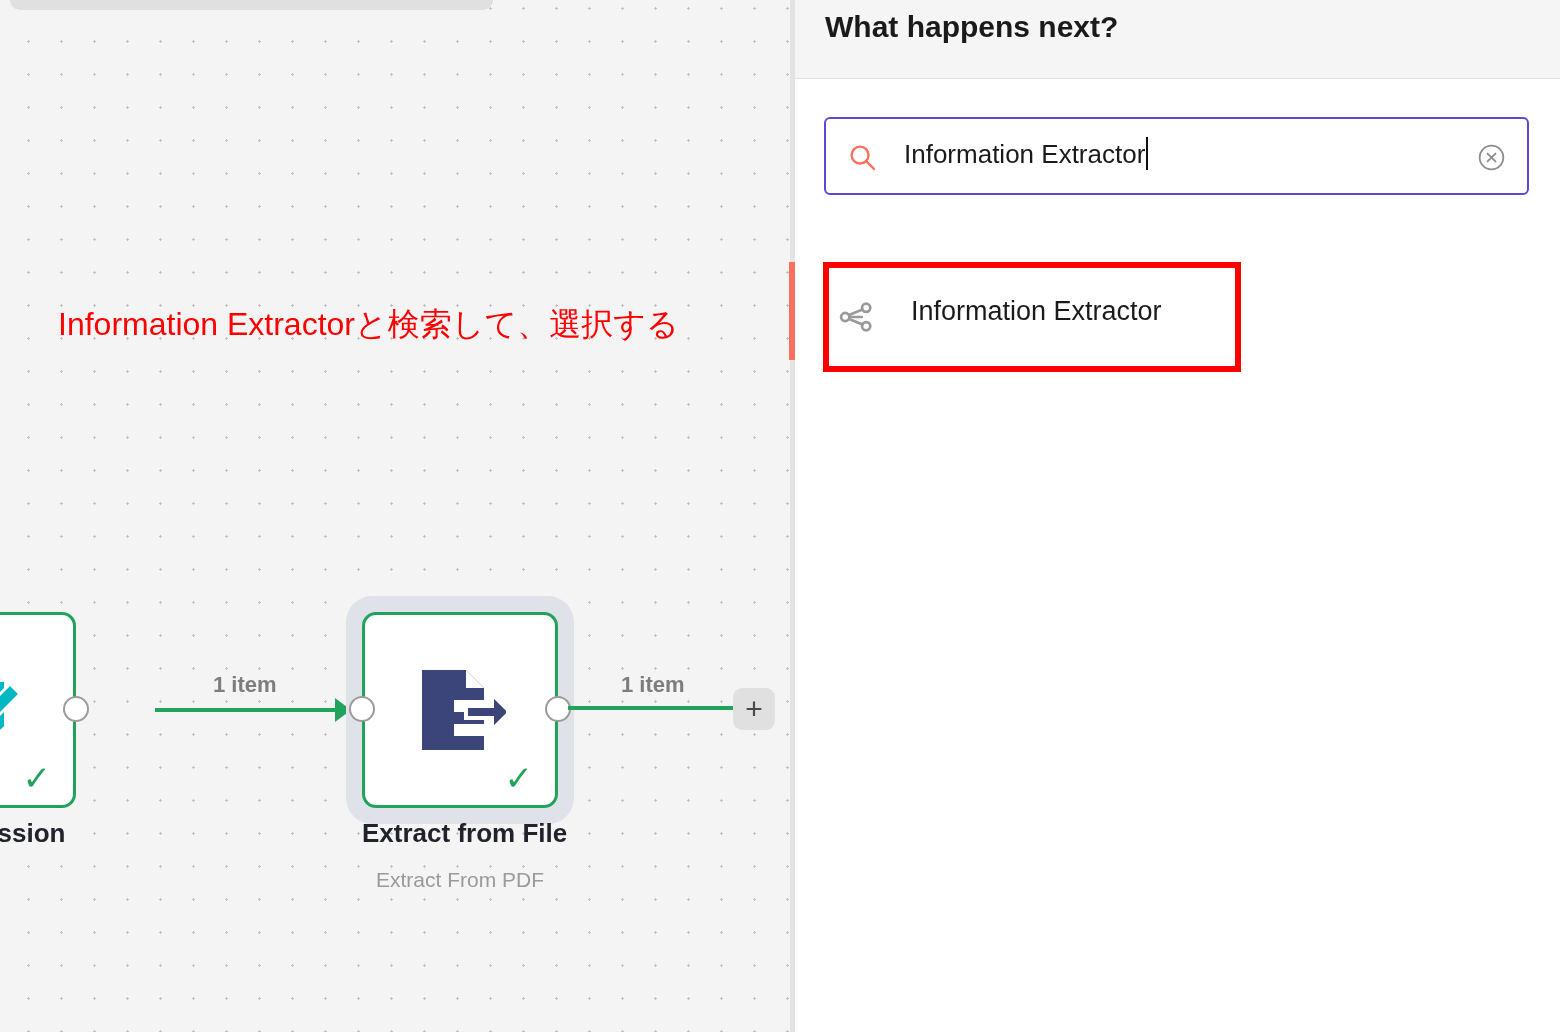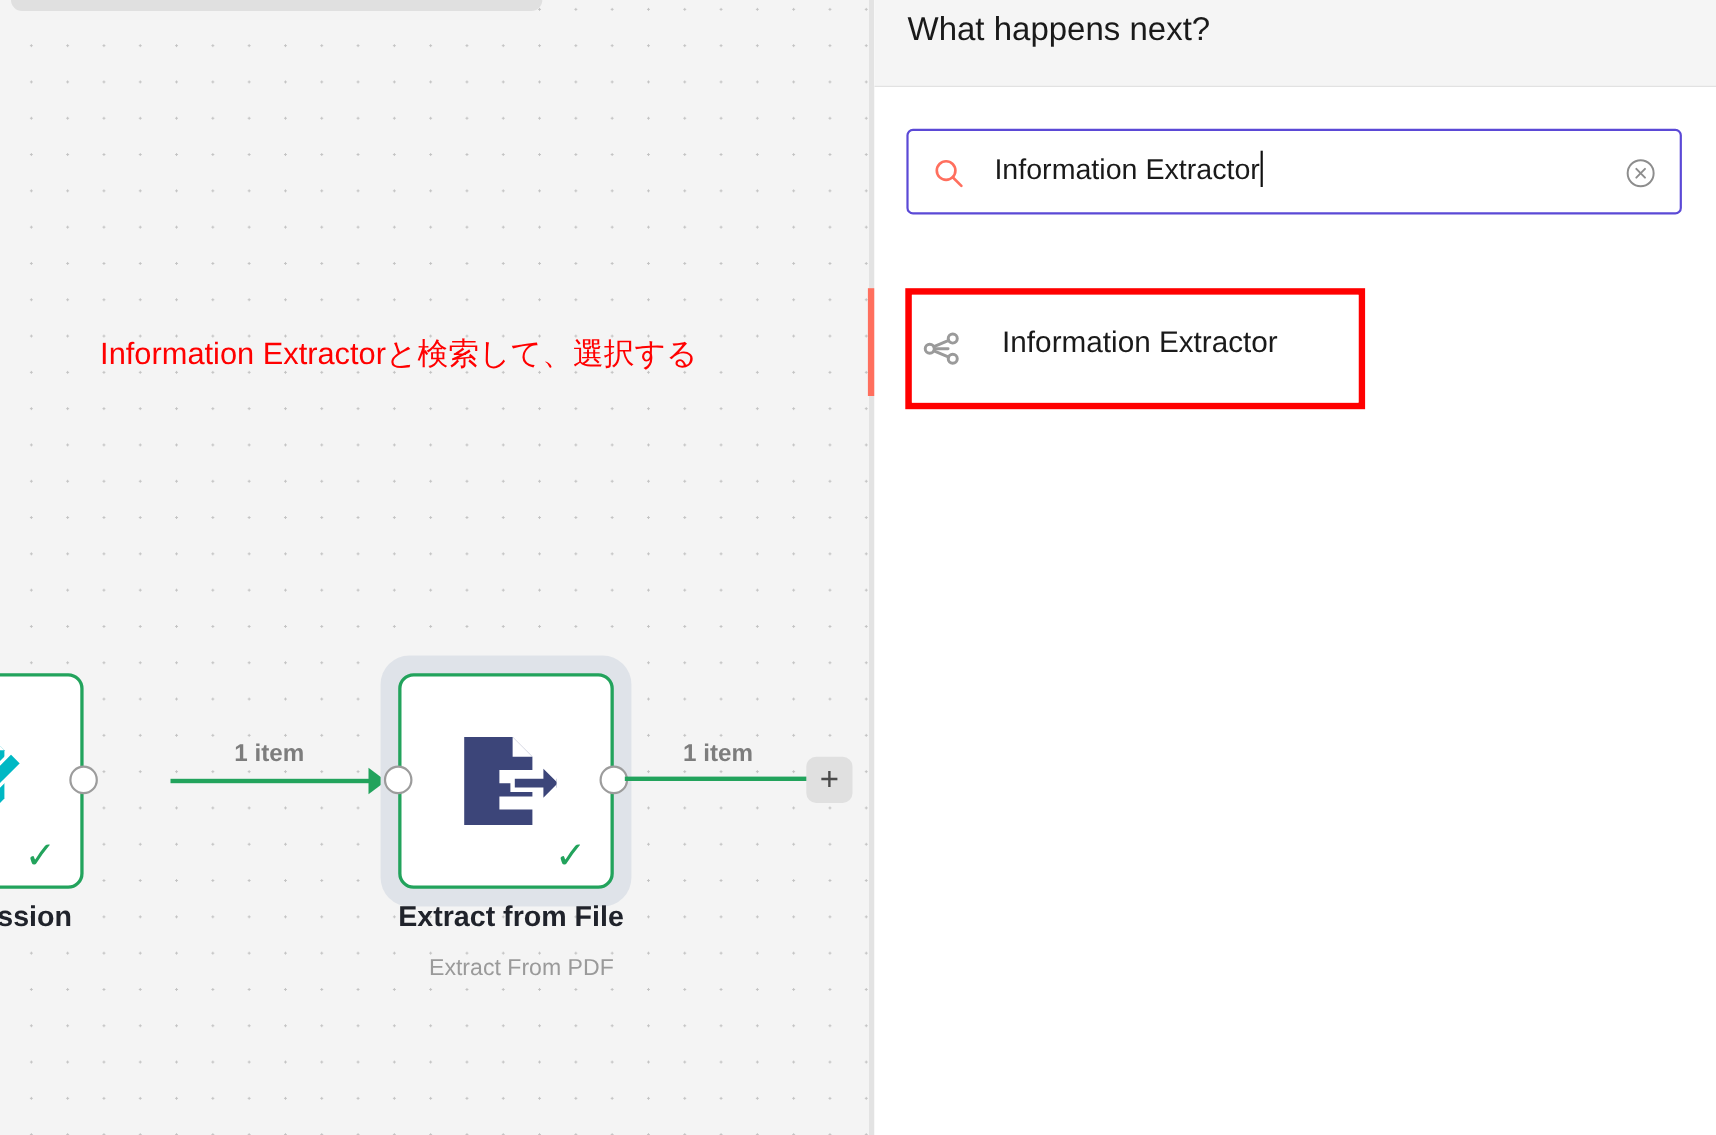--- a/index.html
+++ b/index.html
@@ -22,25 +22,24 @@
     overflow: hidden;
   }
   #toolbar-fragment {
     position: absolute; left: 10px; top: -44px;
     width: 483px; height: 54px;
     background: #e0e0e0;
     border-radius: 10px;
   }
   #annotation-text {
     position: absolute; left: 58px; top: 303px;
-    font-size: 28px;
+    font-size: 32px;
     color: #ff0000;
     white-space: nowrap;
     letter-spacing: 0px;
-    margin-left: 33px;
   }
 
   
   .node-wrap { position: absolute; }
   .node-halo {
     position: absolute; left: -16px; top: -16px;
     width: 228px; height: 228px;
     background: #dfe3e9;
     border-radius: 26px;
   }
@@ -60,21 +59,21 @@
   .node-title {
     position: absolute;
     text-align: center;
     font-size: 26px;
     font-weight: bold;
     color: #20232b;
     white-space: nowrap;
   }
   .node-subtitle {
     position: absolute;
-    text-align: right;
+    text-align: center;
     font-size: 21px;
     color: #9a9a9a;
     white-space: nowrap;
   }
   .endpoint {
     position: absolute;
     width: 26px; height: 26px;
     background: #ffffff;
     border: 2px solid #9c9c9c;
     border-radius: 50%;
@@ -127,21 +126,21 @@
     background: #ffffff;
   }
   #panel-header {
     position: absolute; left: 0; top: 0;
     width: 765px; height: 79px;
     background: #f5f5f5;
     border-bottom: 1px solid #e0e0e0;
   }
   #panel-title {
     position: absolute; left: 30px; top: 10px;
-    font-size: 30px; font-weight: normal; color: #1a1a1a;
+    font-size: 30px; font-weight: bold; color: #1a1a1a;
   }
   #search-box {
     position: absolute; left: 29px; top: 117px;
     width: 705px; height: 78px;
     border: 2px solid #5b49d6;
     border-radius: 6px;
     background: #ffffff;
   }
   #search-icon {
     position: absolute; left: 22px; top: 24px;

